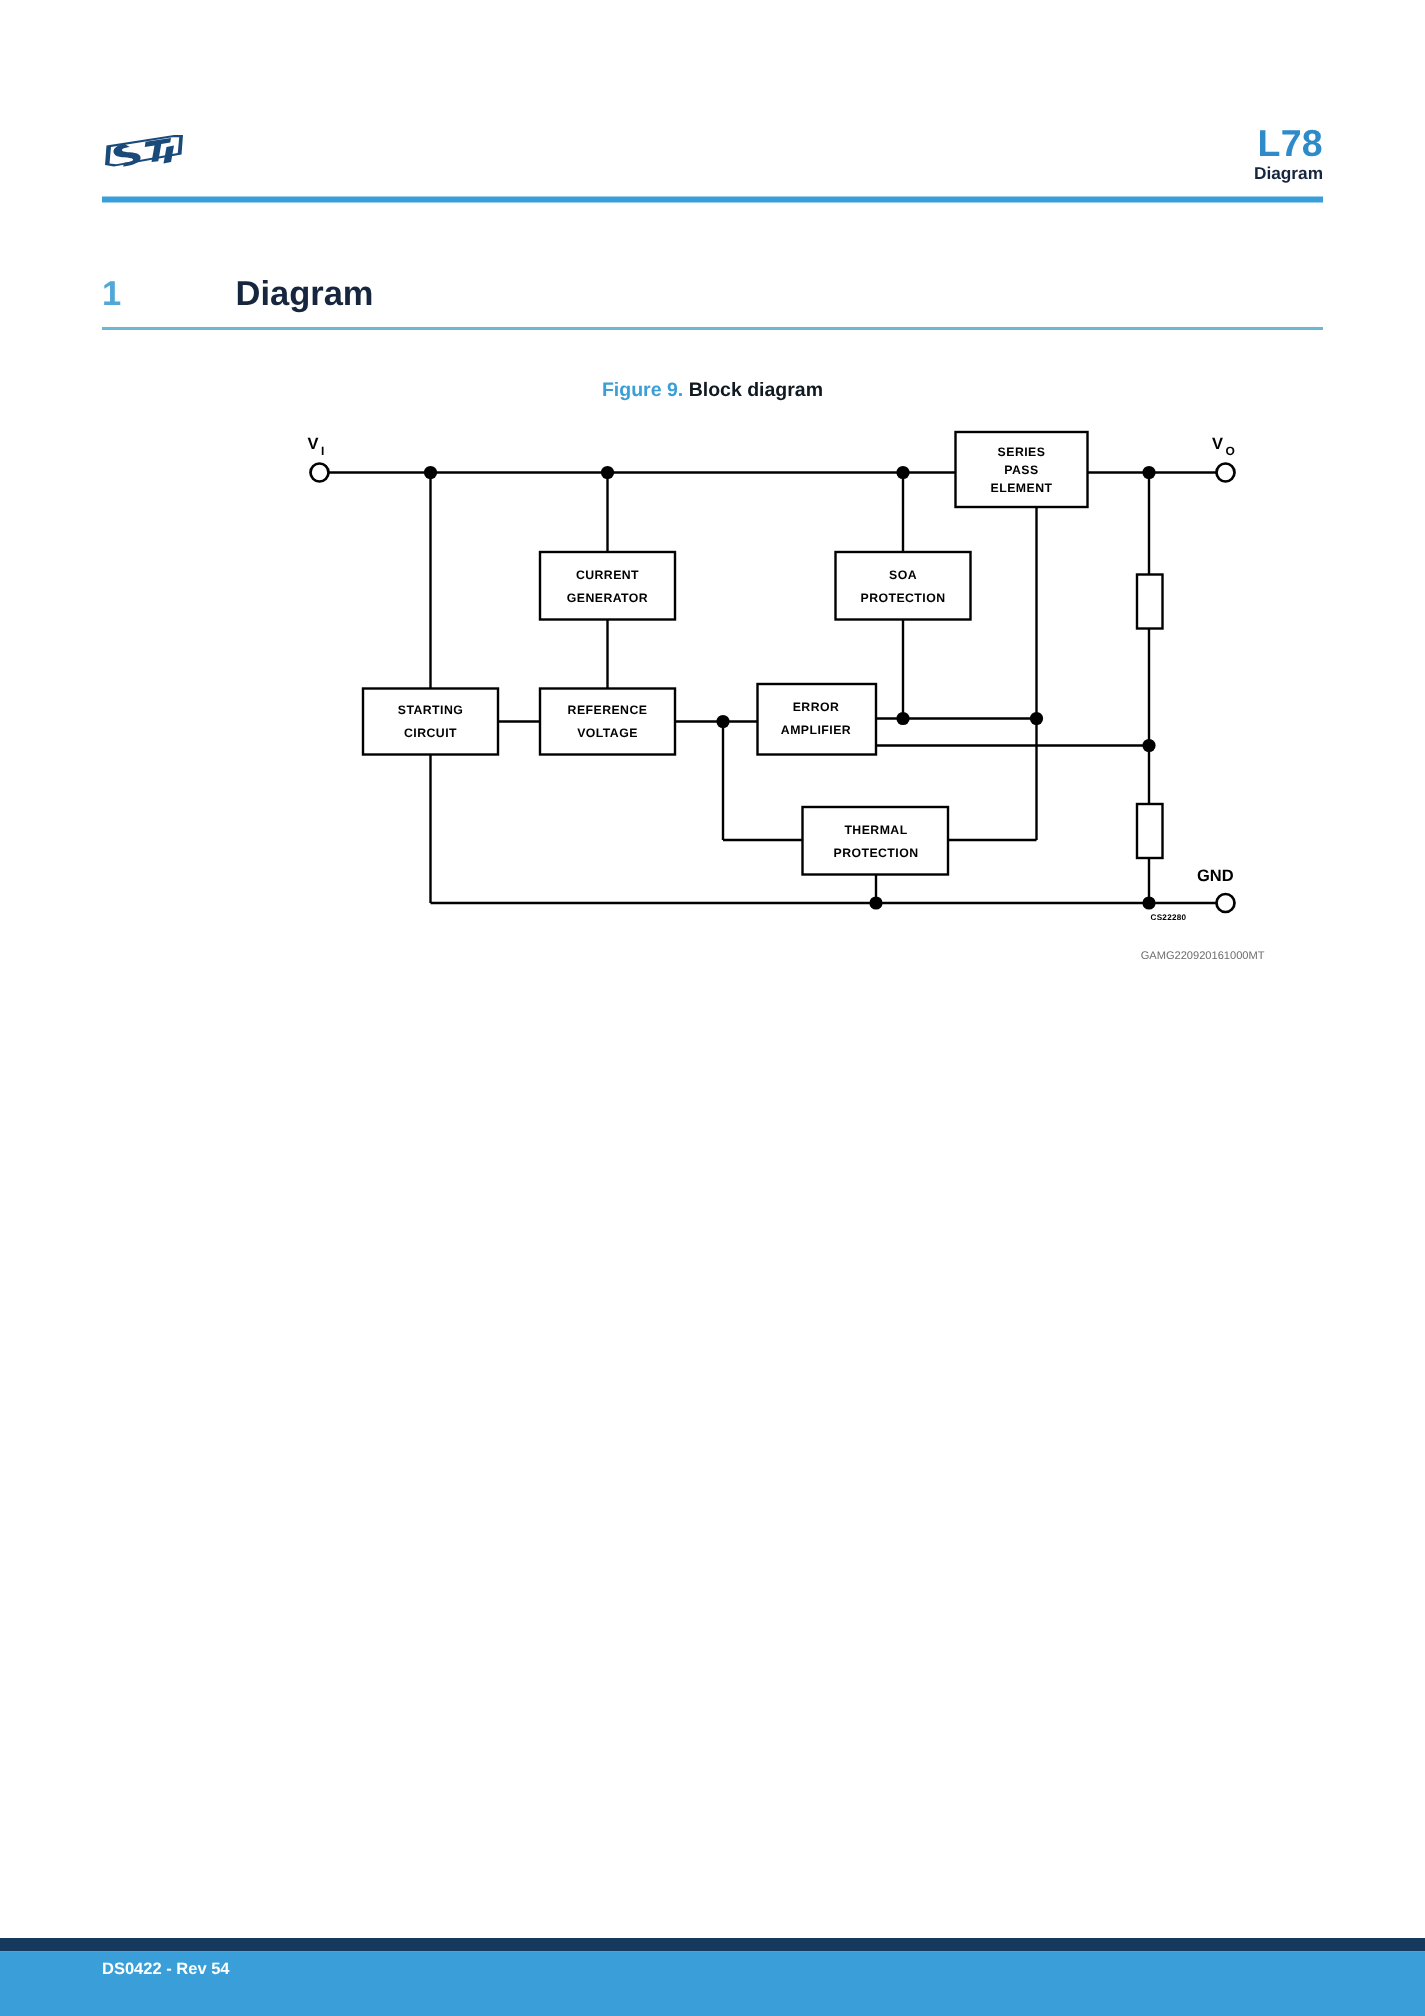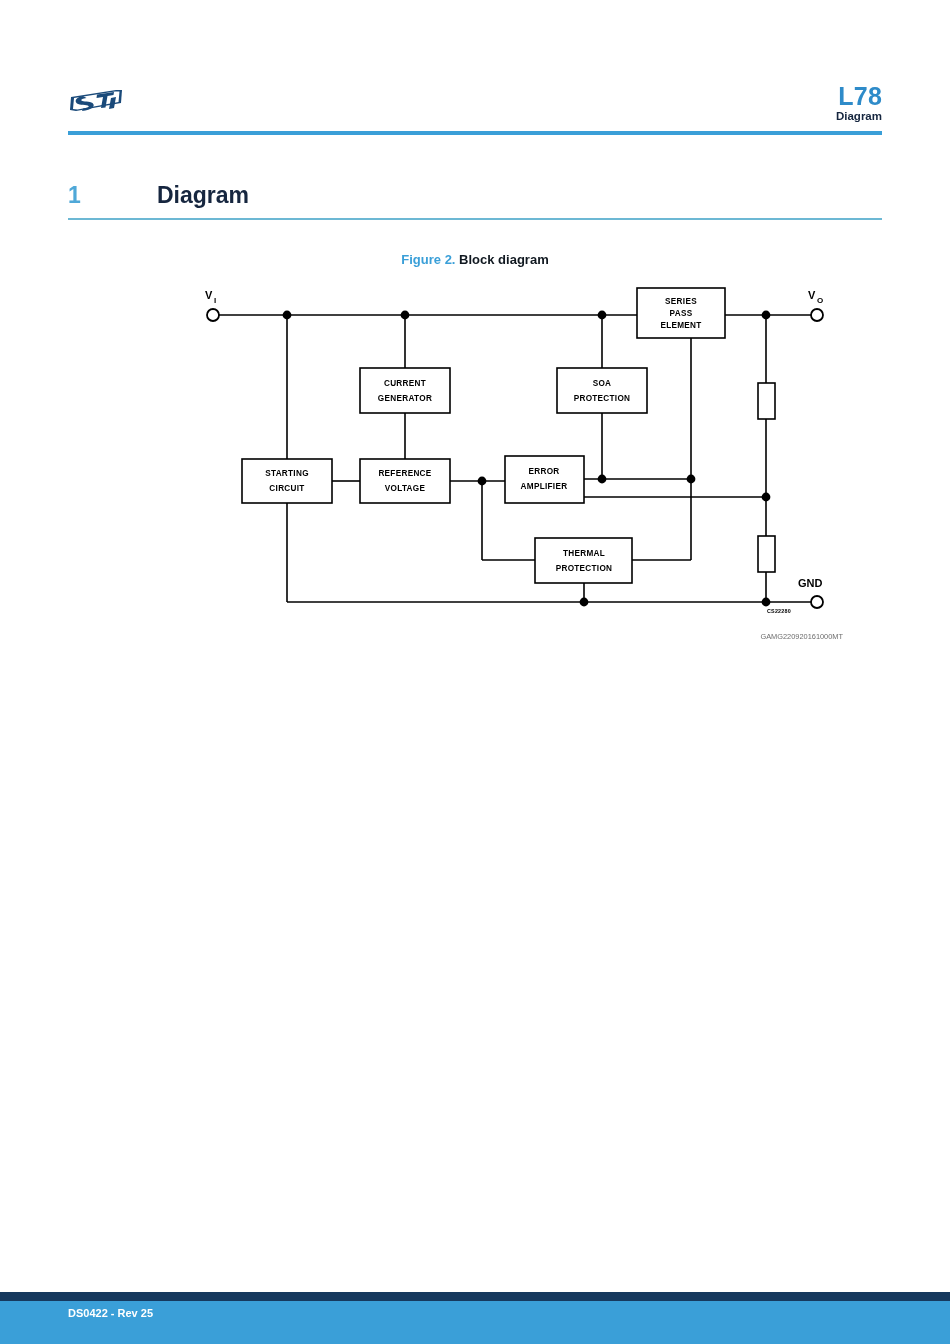--- a/index.html
+++ b/index.html
@@ -212,21 +212,21 @@
 </div>
 <div id="header-rule"></div>
 
 <div id="section-block">
   <span id="section-number">1</span>
   <span id="section-title">Diagram</span>
 </div>
 <div id="section-rule"></div>
 
 <div id="figure-caption">
-  <span class="fig-label">Figure 2.</span><span>&nbsp;</span><span class="fig-title">Block diagram</span>
+  <span class="fig-label">Figure 9.</span><span>&nbsp;</span><span class="fig-title">Block diagram</span>
 </div>
 
 <div id="figure-area">
 <svg id="block-diagram-svg" viewBox="0 0 650 365">
 
   <g stroke="#000000" stroke-width="1.6" fill="none" stroke-linecap="butt">
 
     <line x1="24" y1="32" x2="442" y2="32"></line>
 
     <line x1="530" y1="32" x2="622" y2="32"></line>
@@ -345,14 +345,14 @@
 
   <text class="code-text" x="572" y="330">CS22280</text>
 
   <text class="wm-text" x="648" y="356">GAMG220920161000MT</text>
 
 </svg>
 </div>
 
 <div id="footer-rule"></div>
 <div id="footer-band"></div>
-<div id="footer-left">DS0422 - Rev 25</div>
+<div id="footer-left">DS0422 - Rev 54</div>
 <div id="footer-right">page 2/55</div>
 
 </body></html>

